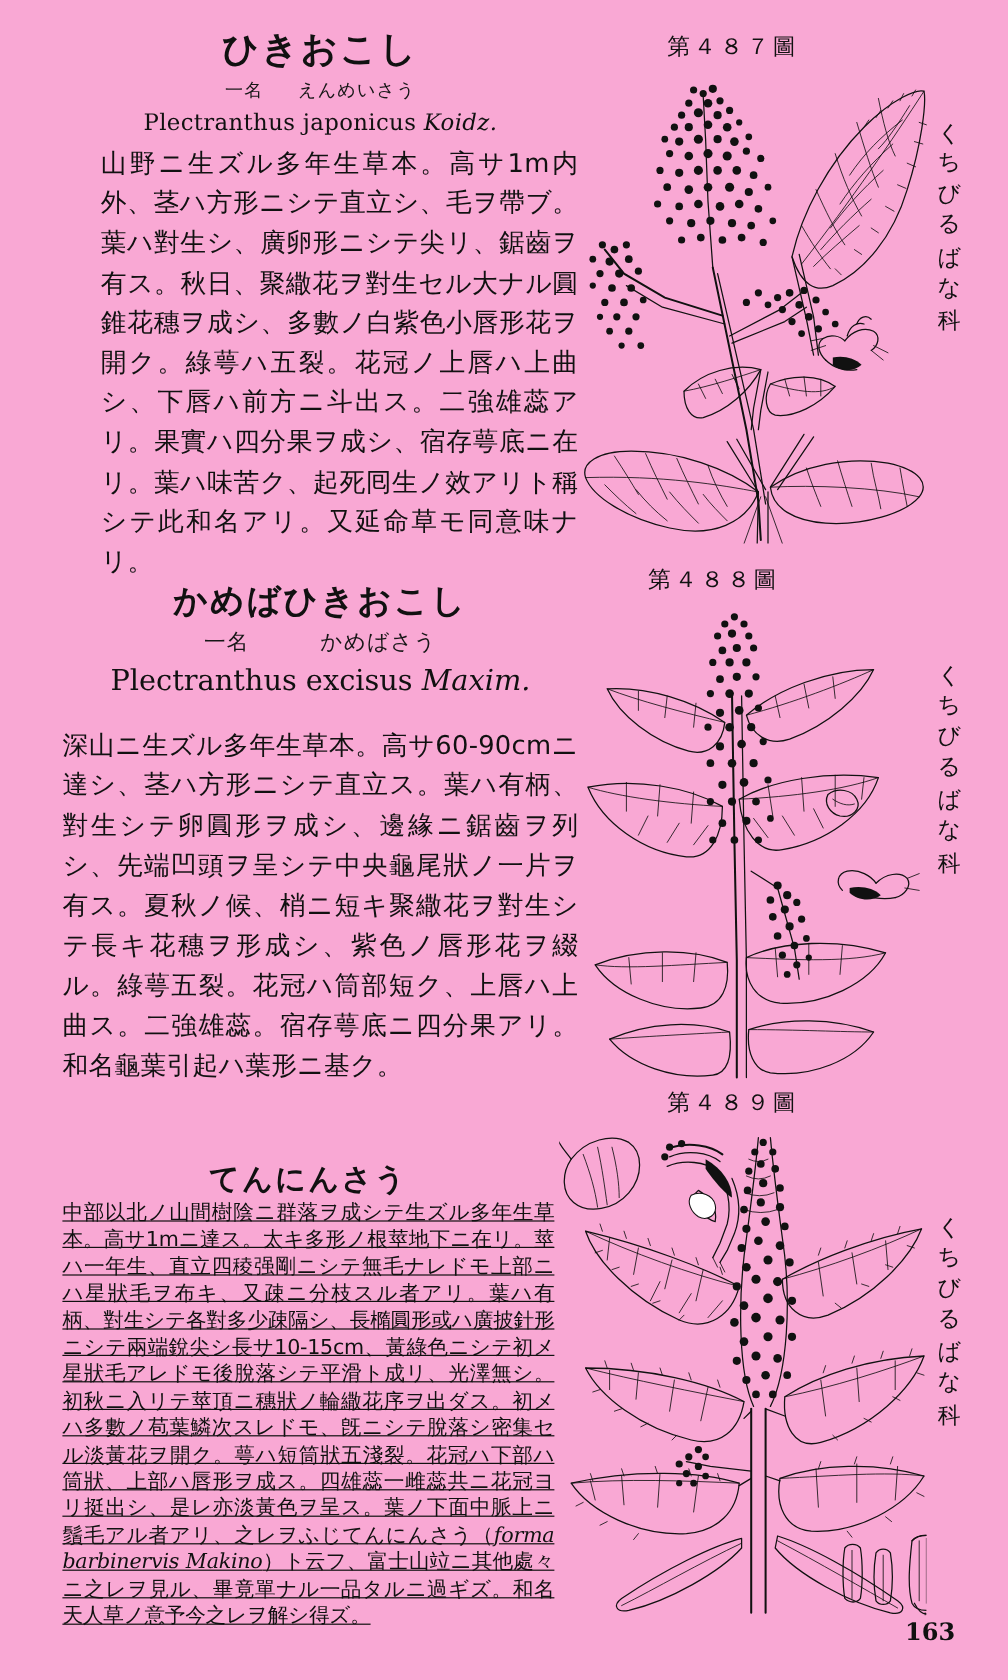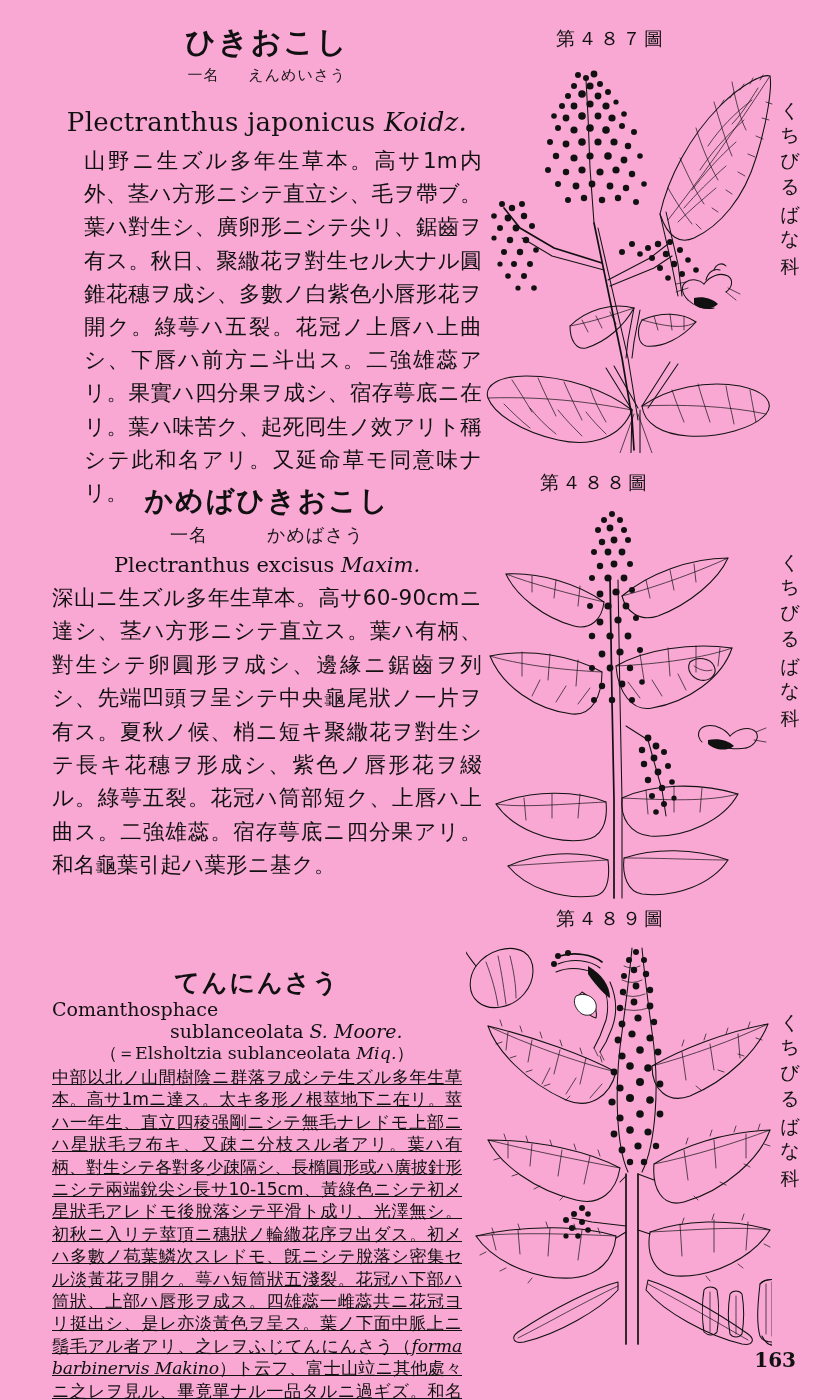--- a/index.html
+++ b/index.html
@@ -39,29 +39,29 @@
     font-family:"DejaVu Sans","Liberation Sans",sans-serif;
     color:#111;
     text-align:justify;
     text-justify:inter-character;
   }
 
   
   #entry1{left:52px;top:22px;width:430px;}
   #entry1 .head-jp{font-size:30px;line-height:40px;}
   #entry1 .alt-name{margin-top:4px;}
-  #entry1 .sci{font-size:26px;margin-top:22px;letter-spacing:.3px;}
+  #entry1 .sci{font-size:19px;margin-top:6px;letter-spacing:.3px;}
   #entry1 .body-jp{font-size:21.5px;line-height:33.2px;margin-top:7px;letter-spacing:.2px;margin-left:32px;}
 
   
   #entry2{left:52px;top:482px;width:430px;}
   #entry2 .head-jp{font-size:28px;line-height:38px;}
   #entry2 .alt-name{margin-top:3px;font-size:18px;font-family:Liberation Mono, monospace;}
-  #entry2 .sci{font-size:21px;margin-top:6px;}
-  #entry2 .body-jp{font-size:21.5px;line-height:33.4px;margin-top:4px;letter-spacing:.2px;}
+  #entry2 .sci{font-size:24px;margin-top:6px;}
+  #entry2 .body-jp{font-size:21.5px;line-height:33.4px;margin-top:24px;letter-spacing:.2px;}
 
   
   #entry3{left:52px;top:968px;width:410px;}
   #entry3 .head-jp{font-size:25px;line-height:30px;}
   #entry3 .sci3{font-family:"DejaVu Serif","Liberation Serif",serif;font-size:19px;line-height:22px;color:#111;}
   #entry3 .sci3 .l1{display:block;text-align:left;}
   #entry3 .sci3 .l2{display:block;text-align:left;padding-left:118px;}
   #entry3 .sci3 .l3{display:block;text-align:center;font-size:17.5px;}
   #entry3 .sci3 em{font-style:italic;}
   #entry3 .body-jp{
@@ -475,31 +475,20 @@
 
       <g transform="translate(208,162)">
         <path class="ln" d="M0 0 C8 -6 20 -4 24 4 C28 12 20 20 10 18 C2 16 -4 8 0 0 Z"></path>
         <path class="ln-thin" d="M4 4 C10 8 16 10 22 8"></path>
       </g>
     </svg>
   </div>
 
   <div class="entry" id="entry3">
     <div class="head-jp">てんにんさう</div>
-    <div class="sci3">
-      <span class="l1">Comanthosphace</span>
-      <span class="l2">
-        <span>sublanceolata</span>
-        <em>S. Moore.</em>
-      </span>
-      <span class="l3">
-        <span>（＝Elsholtzia sublanceolata</span>
-        <em>Miq.</em><span>）</span>
-      </span>
-    </div>
     <div class="body-jp"><span>中部以北ノ山間樹陰ニ群落ヲ成シテ生ズル多年生草本。高サ1mニ達ス。太キ多形ノ根莖地下ニ在リ。莖ハ一年生、直立四稜强剛ニシテ無毛ナレドモ上部ニハ星狀毛ヲ布キ、又疎ニ分枝スル者アリ。葉ハ有柄、對生シテ各對多少疎隔シ、長橢圓形或ハ廣披針形ニシテ兩端銳尖シ長サ10-15cm、黃綠色ニシテ初メ星狀毛アレドモ後脫落シテ平滑ト成リ、光澤無シ。初秋ニ入リテ莖頂ニ穗狀ノ輪繖花序ヲ出ダス。初メハ多數ノ苞葉鱗次スレドモ、旣ニシテ脫落シ密集セル淡黃花ヲ開ク。萼ハ短筒狀五淺裂。花冠ハ下部ハ筒狀、上部ハ唇形ヲ成ス。四雄蕊一雌蕊共ニ花冠ヨリ挺出シ、是レ亦淡黃色ヲ呈ス。葉ノ下面中脈上ニ鬚毛アル者アリ、之レヲふじてんにんさう（</span><span class="lat"><em>forma barbinervis Makino</em></span><span>）ト云フ、富士山竝ニ其他處々ニ之レヲ見ル、畢竟單ナル一品タルニ過ギズ。和名天人草ノ意予今之レヲ解シ得ズ。</span></div>
   </div>
 
   <div class="figure" id="fig3">
     <div class="fig-cap">第４８９圖</div>
   </div>
   <div class="vert-family" id="fam3">くちびるばな科</div>
 
   <div class="fig-art" id="fig3-art">
     <svg viewBox="0 0 306 400" width="306" height="400">

